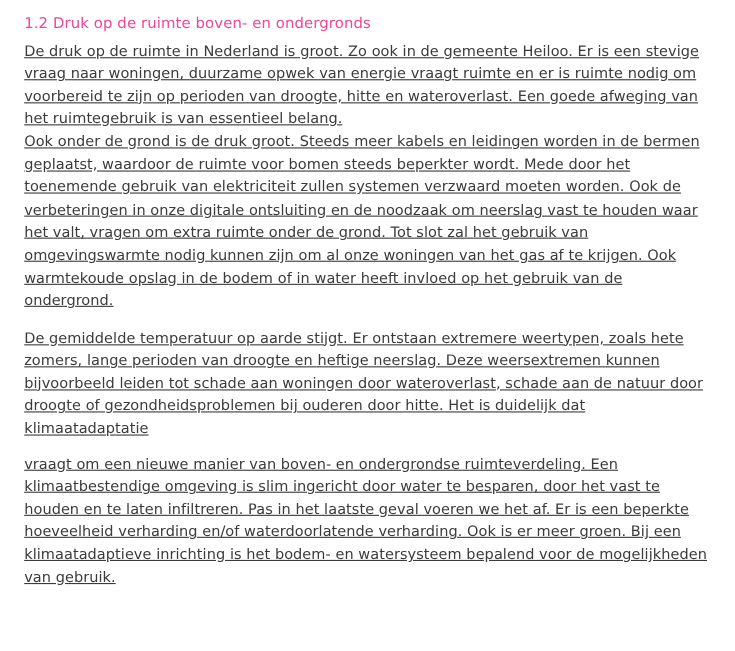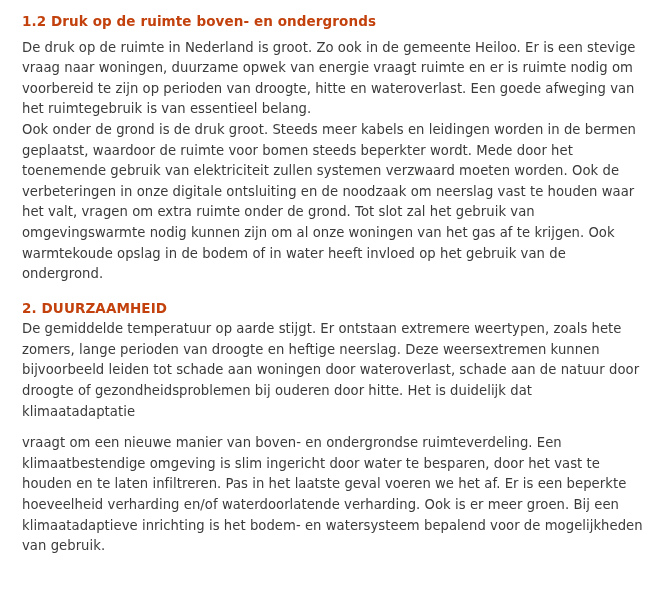--- a/index.html
+++ b/index.html
@@ -14,40 +14,41 @@
     color: #333333;
     overflow: hidden;
   }
   .page {
     box-sizing: border-box;
     width: 668px;
     height: 592px;
     padding: 12px 22px 0 22px;
   }
   .heading {
-    color: #c2410c;
-    font-weight: bold;
+    color: #ec4899;
+    font-weight: normal;
     font-size: 13.5px;
     line-height: 1.45;
     margin: 0 0 6px 0;
     letter-spacing: 0.1px;
   }
   .heading.sub {
     margin-bottom: 5px;
   }
   .heading.section-title {
     margin-bottom: 1px;
   }
   p.body-text {
     color: #3b3b3b;
     font-size: 13.2px;
     line-height: 1.56;
     margin: 0;
     text-align: left;
     letter-spacing: 0.05px;
+    text-decoration: underline;
   }
   p.body-text + p.body-text {
     margin-top: 0;
   }
   .gap-before {
     margin-top: 11px !important;
   }
   .block-gap {
     height: 14px;
   }
@@ -58,20 +59,19 @@
 <div class="page">
 
   <h2 class="heading">1.2 Druk op de ruimte boven- en ondergronds</h2>
 
   <p class="body-text">De druk op de ruimte in Nederland is groot. Zo ook in de gemeente Heiloo. Er is een stevige vraag naar woningen, duurzame opwek van energie vraagt ruimte en er is ruimte nodig om voorbereid te zijn op perioden van droogte, hitte en wateroverlast. Een goede afweging van het ruimtegebruik is van essentieel belang.</p>
 
   <p class="body-text">Ook onder de grond is de druk groot. Steeds meer kabels en leidingen worden in de bermen geplaatst, waardoor de ruimte voor bomen steeds beperkter wordt. Mede door het toenemende gebruik van elektriciteit zullen systemen verzwaard moeten worden. Ook de verbeteringen in onze digitale ontsluiting en de noodzaak om neerslag vast te houden waar het valt, vragen om extra ruimte onder de grond. Tot slot zal het gebruik van omgevingswarmte nodig kunnen zijn om al onze woningen van het gas af te krijgen. Ook warmtekoude opslag in de bodem of in water heeft invloed op het gebruik van de ondergrond.</p>
 
   <div class="block-gap"></div>
 
-  <h2 class="heading section-title">2. DUURZAAMHEID</h2>
 
 
   <p class="body-text">De gemiddelde temperatuur op aarde stijgt. Er ontstaan extremere weertypen, zoals hete zomers, lange perioden van droogte en heftige neerslag. Deze weersextremen kunnen bijvoorbeeld leiden tot schade aan woningen door wateroverlast, schade aan de natuur door droogte of gezondheidsproblemen bij ouderen door hitte. Het is duidelijk dat klimaatadaptatie</p>
 
   <p class="body-text gap-before">vraagt om een nieuwe manier van boven- en ondergrondse ruimteverdeling. Een klimaatbestendige omgeving is slim ingericht door water te besparen, door het vast te houden en te laten infiltreren. Pas in het laatste geval voeren we het af. Er is een beperkte hoeveelheid verharding en/of waterdoorlatende verharding. Ook is er meer groen. Bij een klimaatadaptieve inrichting is het bodem- en watersysteem bepalend voor de mogelijkheden van gebruik.</p>
 
 </div>
 
 </body></html>

